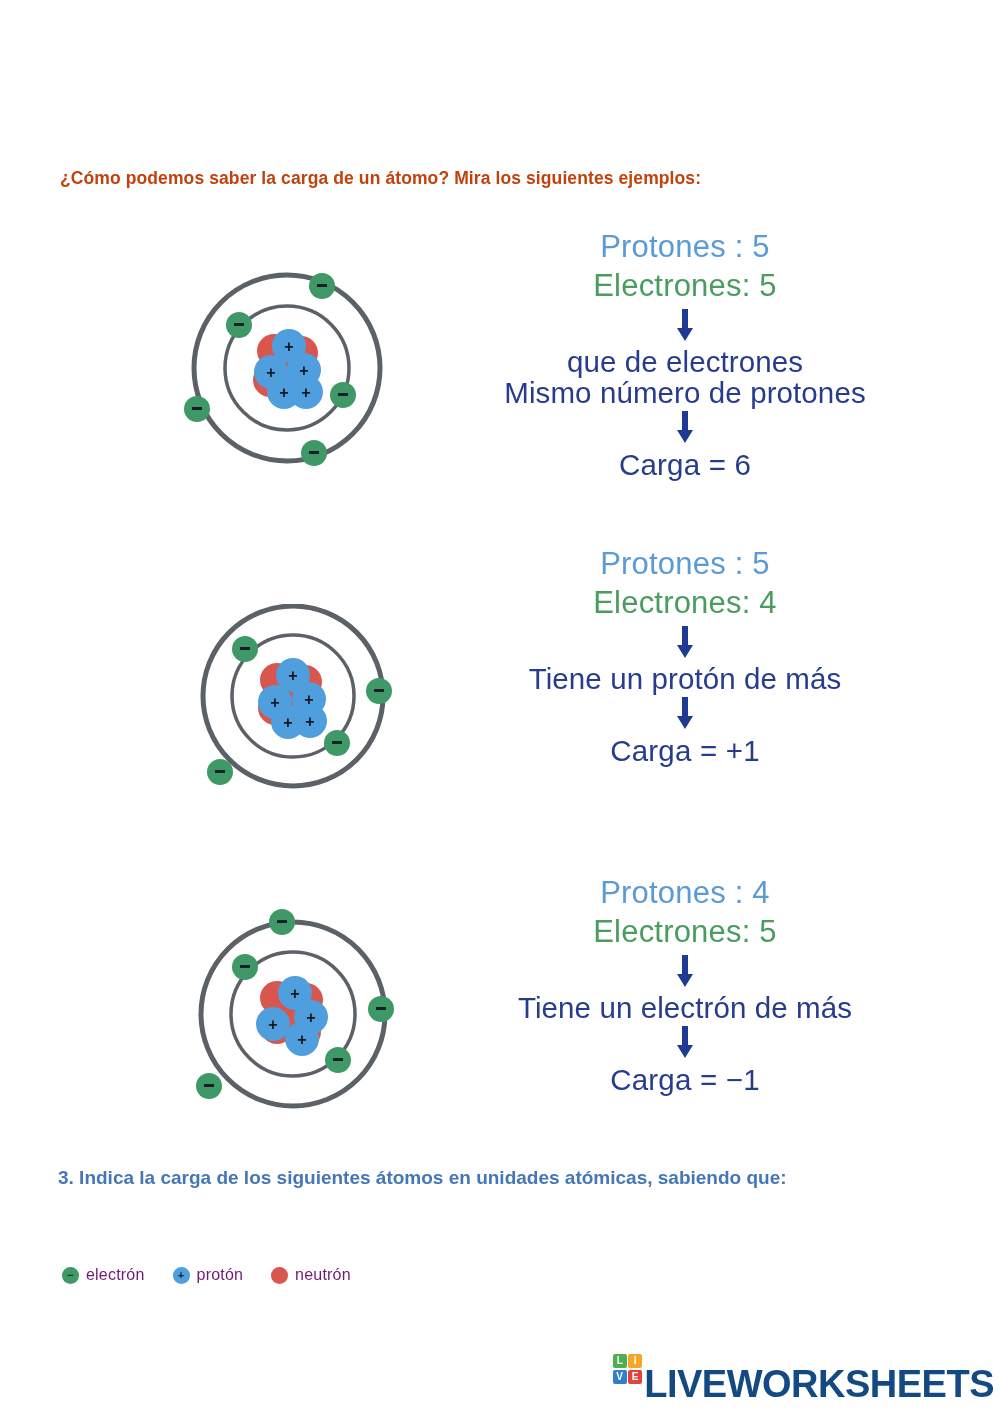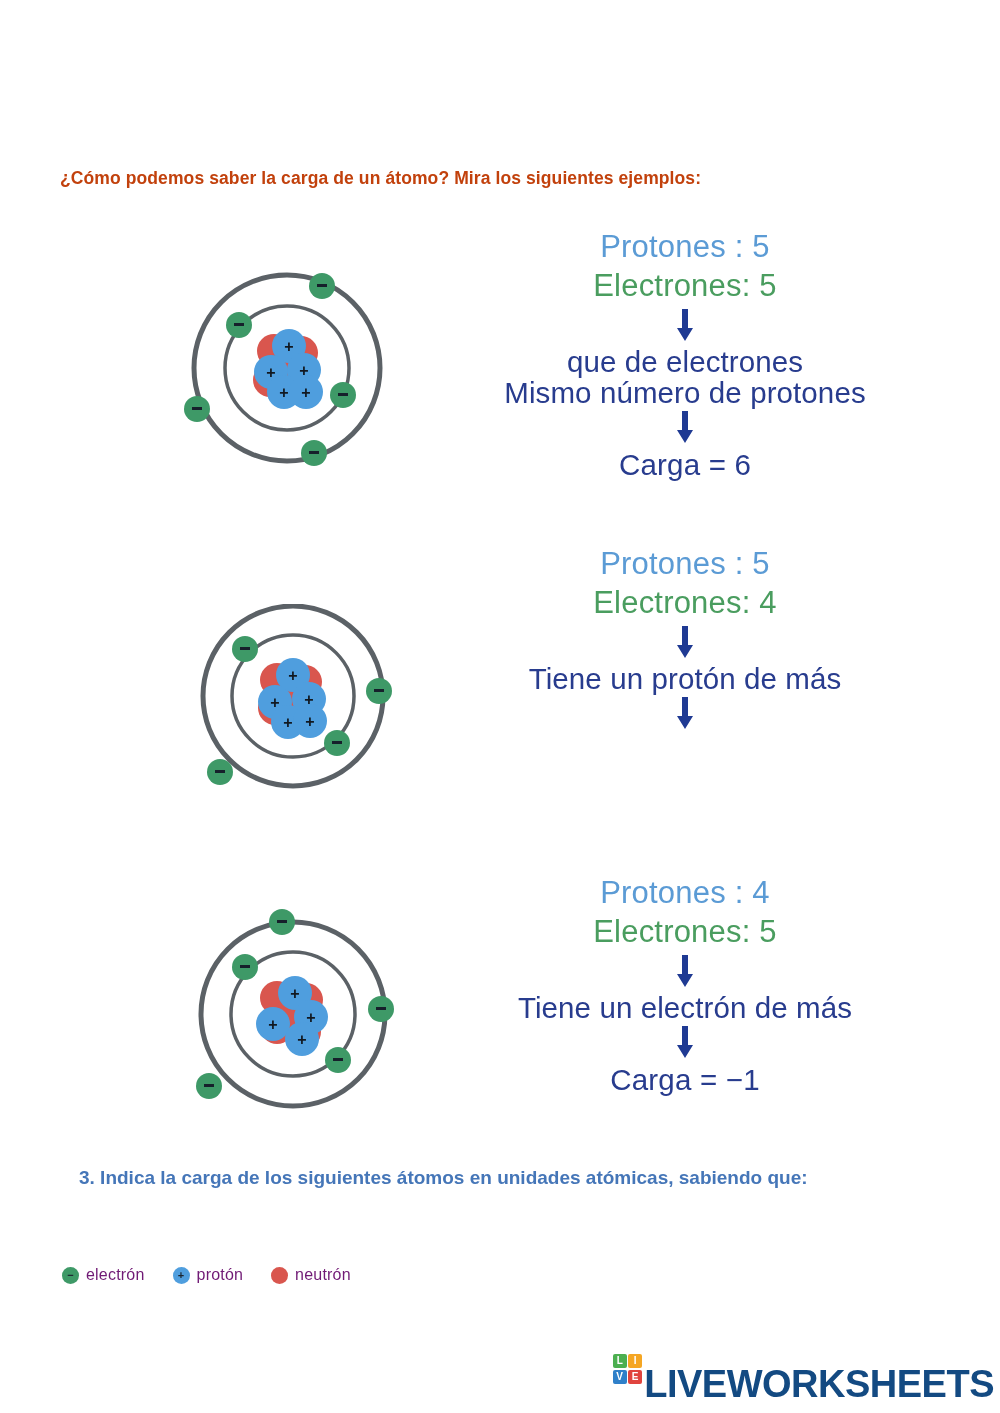--- a/index.html
+++ b/index.html
@@ -30,21 +30,20 @@
   .q3-block {
     position: absolute;
     left: 58px;
     top: 1162px;
     width: 890px;
     font-size: 19px;
     font-weight: bold;
     color: #4576b8;
     line-height: 1.72;
     text-align: justify;
-    margin-left: 21px;
   }
 
   
   .example {
     position: absolute;
     left: 0;
     width: 1000px;
     height: 310px;
   }
   .example.ex1 { top: 205px; }
@@ -319,20 +318,21 @@
       <svg class="arrow-glyph" viewBox="0 0 20 34">
         <path d="M7 0 h6 v19 h5 l-8 13 l-8 -13 h5 z" fill="#1f3a93"></path>
       </svg>
     </div>
     <div class="line-stmt">Tiene un protón de más</div>
     <div class="arrow-row">
       <svg class="arrow-glyph" viewBox="0 0 20 34">
         <path d="M7 0 h6 v19 h5 l-8 13 l-8 -13 h5 z" fill="#1f3a93"></path>
       </svg>
     </div>
+    <div class="line-charge">Carga = +1</div>
   </div>
 </div>
 
 <div class="example ex3">
 
   <div class="atom-wrap">
     <svg class="atom-svg" width="230" height="215" viewBox="0 0 230 215" xmlns="http://www.w3.org/2000/svg">
       <ellipse cx="108" cy="115" rx="92" ry="92" fill="none" stroke="#5b6166" stroke-width="5"></ellipse>
       <ellipse cx="108" cy="115" rx="62" ry="62" fill="none" stroke="#5b6166" stroke-width="3.5"></ellipse>
 

